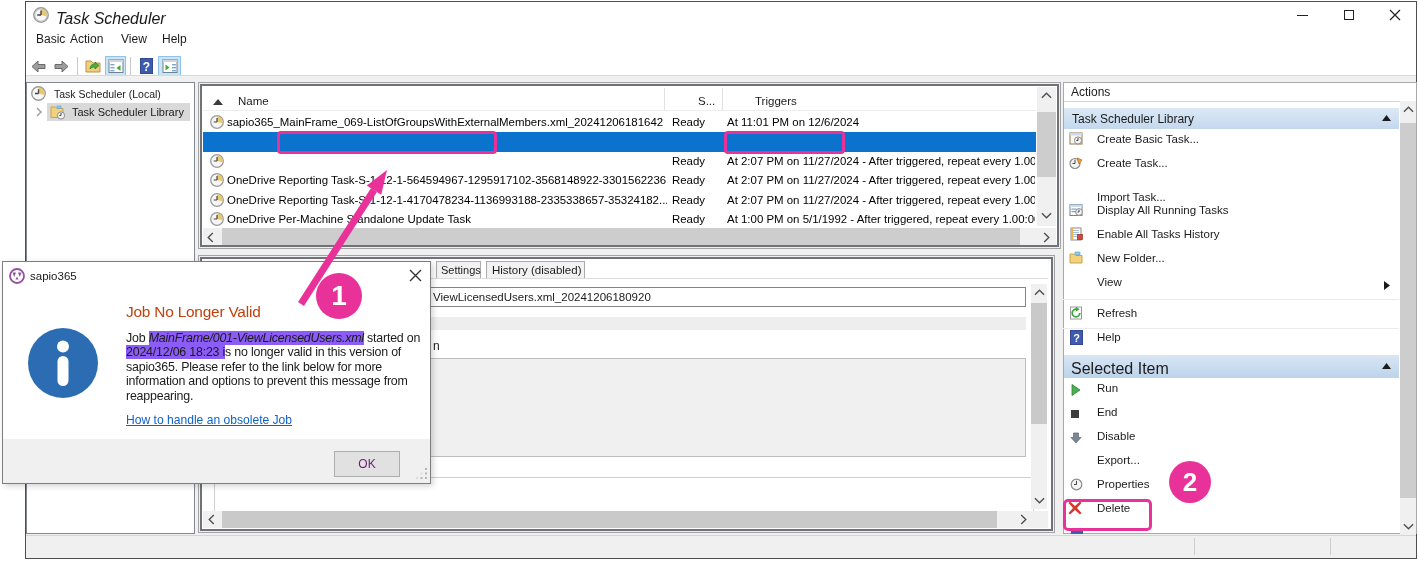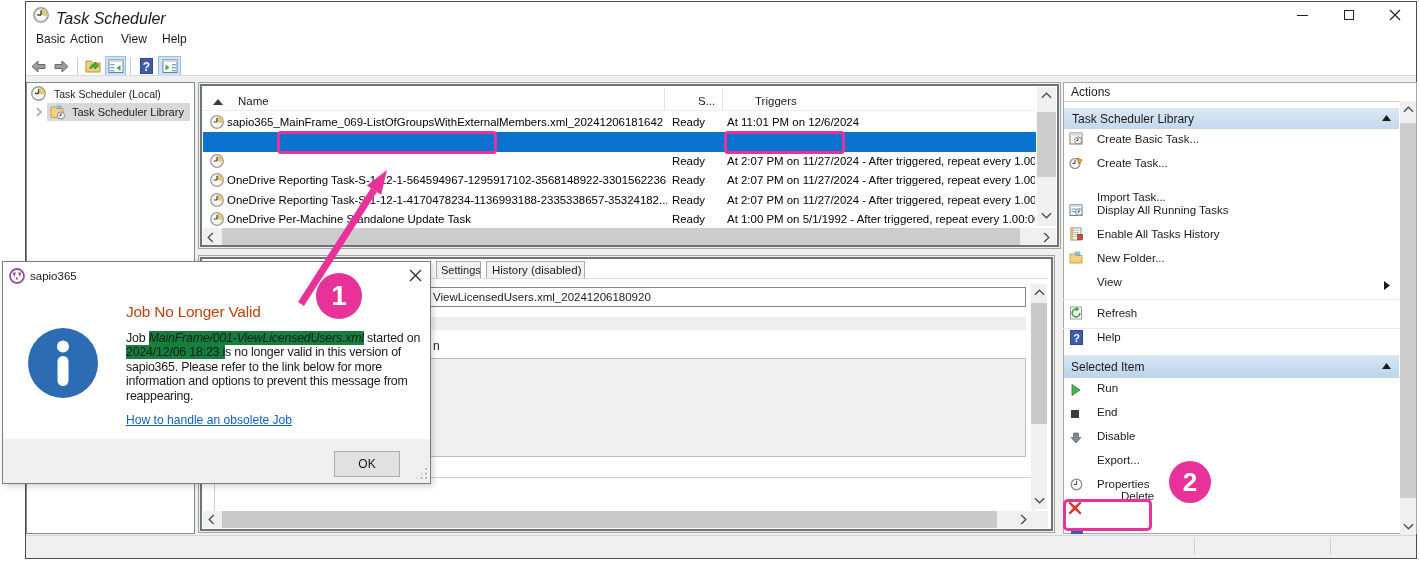--- a/index.html
+++ b/index.html
@@ -275,30 +275,30 @@
     <path d="M7 3.2 A3.8 3.8 0 1 0 10.8 7" fill="none" stroke="#3da33d" stroke-width="1.8"></path>
     <path d="M7 0.8 L10.6 3.2 L7 5.6 Z" fill="#3da33d"></path>
   </svg>
   <svg class="abs" style="left:1070px;top:330px" width="13" height="15" viewBox="0 0 13 15">
     <rect x="0" y="0" width="13" height="15" fill="#32448c"></rect>
     <rect x="0.8" y="0.8" width="11.4" height="13.4" fill="#3d5cae"></rect>
     <text x="6.5" y="11.5" font-size="11" font-weight="bold" fill="#fff" text-anchor="middle" font-family="Liberation Sans">?</text>
   </svg>
 
   <div class="abs" style="left:1064px;top:355px;width:335px;height:23px;background:linear-gradient(#d8e6f4,#bcd3eb);"></div>
-  <div class="t" style="left:1071px;top:360px;font-size:12px;">Selected Item</div>
+  <div class="t" style="left:1071px;top:360px;font-size:16px;">Selected Item</div>
   <svg class="abs" style="left:1382px;top:363px" width="9" height="6" viewBox="0 0 9 6">
       <path d="M4.5 0 L9 6 L0 6 Z" fill="#1b1b1b"></path>
     </svg>
   <div class="ai" style="top:382px;">Run</div>
   <div class="ai" style="top:406px;">End</div>
   <div class="ai" style="top:430px;">Disable</div>
   <div class="ai" style="top:454px;">Export...</div>
   <div class="ai" style="top:478px;">Properties</div>
-  <div class="ai" style="top:490px;margin-left:24px;">Delete</div>
+  <div class="ai" style="top:502px;">Delete</div>
   <svg class="abs" style="left:1071px;top:384px" width="10" height="12" viewBox="0 0 10 12">
       <path d="M1 0.5 L9 6 L1 11.5 Z" fill="#4caf50" stroke="#2e7d32" stroke-width="0.8"></path>
     </svg>
   <div class="abs" style="left:1071px;top:410px;width:8px;height:8px;background:#3c3c3c;"></div>
   <svg class="abs" style="left:1070px;top:432px" width="12" height="12" viewBox="0 0 12 12">
       <path d="M3.5 1 L8.5 1 L8.5 5.5 L11 5.5 L6 11 L1 5.5 L3.5 5.5 Z" fill="#7c8794" stroke="#5c6672" stroke-width="0.7"></path>
     </svg>
   <svg class="abs" style="left:1070px;top:478px" width="13" height="13" viewBox="0 0 13 13">
     <circle cx="6.5" cy="6.5" r="5.3" fill="#f4f4f4" stroke="#8b8b8b" stroke-width="1.2"></circle>
     <path d="M6.5 6.5 L6.5 2.8 M6.5 6.5 L4 6.5" stroke="#444" stroke-width="1"></path>
@@ -331,31 +331,31 @@
   <div class="t" style="left:30px;top:270px;font-size:11.5px;">sapio365</div>
   <svg class="abs" style="left:409px;top:269px" width="13" height="13" viewBox="0 0 13 13">
     <path d="M1 1 L12 12 M12 1 L1 12" stroke="#333" stroke-width="1.4"></path>
   </svg>
   <div class="t" style="left:126px;top:303px;font-size:15.4px;letter-spacing:-0.2px;color:#c2410c;">Job No Longer Valid</div>
   <svg class="abs" style="left:27px;top:327px" width="72" height="72" viewBox="0 0 72 72">
     <circle cx="36" cy="36" r="35" fill="#2b6cb3"></circle>
     <circle cx="36" cy="19.5" r="6" fill="#fff"></circle>
     <rect x="30.5" y="29" width="11" height="30" rx="5.5" fill="#fff"></rect>
   </svg>
-  <style>.hl{background:#15803d;}</style>
+  <style>.hl{background:#8b5cf6;}</style>
   <div class="t" style="left:126px;top:330.5px;font-size:12.4px;letter-spacing:-0.2px;line-height:14.6px;white-space:normal;width:330px;">
     Job <i class="hl">MainFrame/001-ViewLicensedUsers.xml</i> started on<br>
     <span class="hl">2024/12/06 18:23 i</span>s no longer valid in this version of<br>
     sapio365. Please refer to the link below for more<br>
     information and options to prevent this message from<br>
     reappearing.
   </div>
   <div class="t" style="left:126px;top:412.5px;font-size:12.1px;color:#0f62c4;text-decoration:underline;">How to handle an obsolete Job</div>
   <div class="abs" style="left:3px;top:439px;width:427px;height:44px;background:#f0f0f0;"></div>
-  <div class="abs" style="left:334px;top:451px;width:66px;height:26px;background:#e1e1e1;border:1px solid #adadad;box-sizing:border-box;text-align:center;font-size:12px;line-height:24px;color:#0f172a;font-family:'Liberation Sans',sans-serif;">OK</div>
+  <div class="abs" style="left:334px;top:451px;width:66px;height:26px;background:#e1e1e1;border:1px solid #adadad;box-sizing:border-box;text-align:center;font-size:12px;line-height:24px;color:#701a75;font-family:'Liberation Sans',sans-serif;">OK</div>
   <svg class="abs" style="left:415px;top:467px" width="13" height="13" viewBox="0 0 13 13">
     <g fill="#b5b5b5">
       <rect x="10" y="1" width="2" height="2"></rect>
         <rect x="10" y="5.5" width="2" height="2"></rect>
         <rect x="10" y="10" width="2" height="2"></rect>
       <rect x="5.5" y="5.5" width="2" height="2" fill="#dcdcdc"></rect>
         <rect x="5.5" y="10" width="2" height="2"></rect>
       <rect x="1" y="10" width="2" height="2" fill="#dcdcdc"></rect>
     </g>
   </svg>

